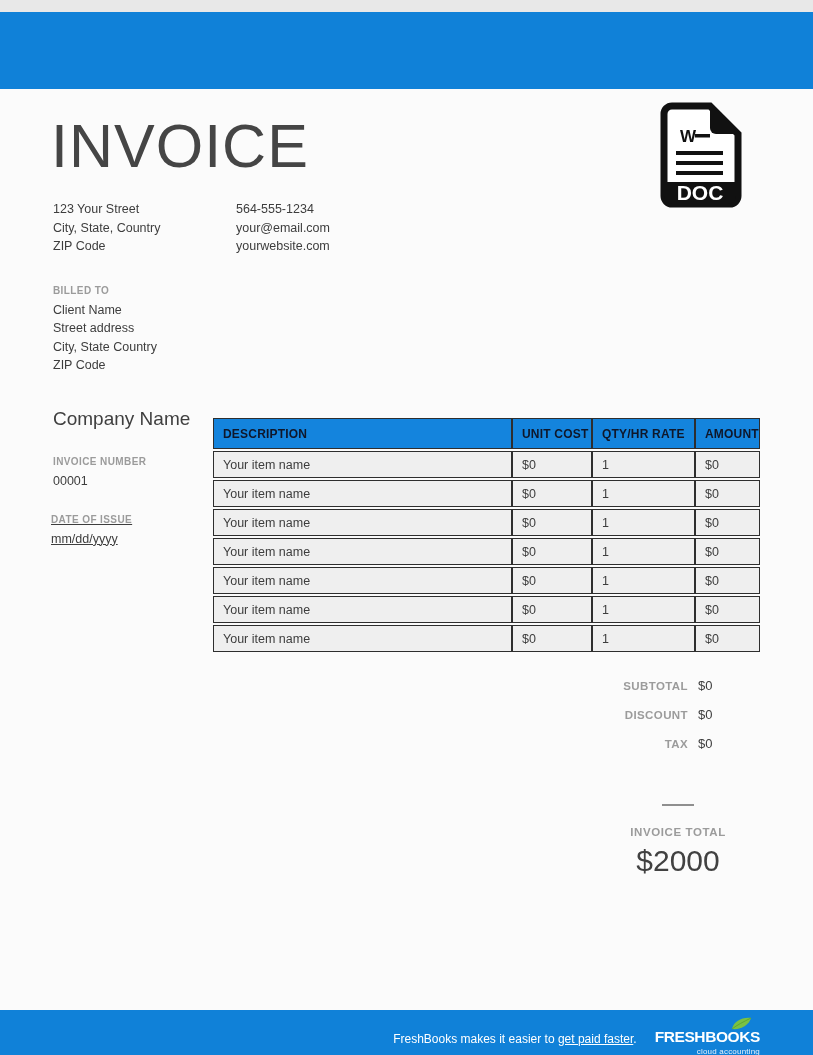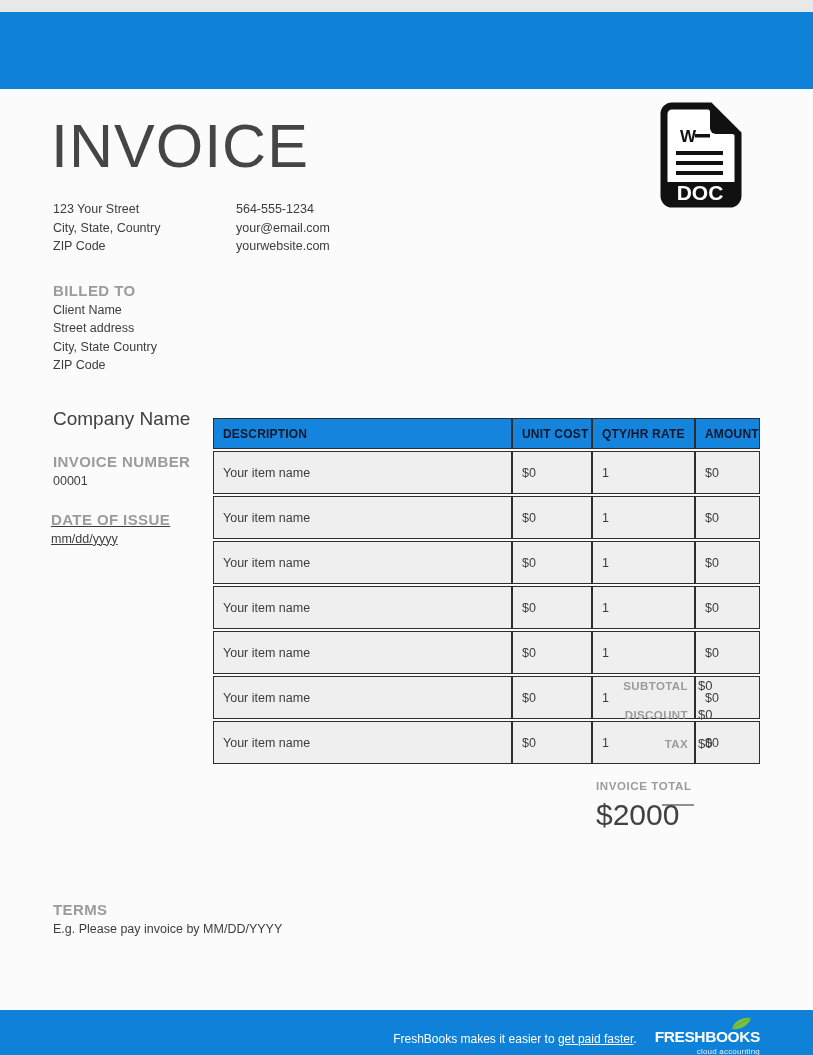--- a/index.html
+++ b/index.html
@@ -31,21 +31,21 @@
     letter-spacing: 1px;
     color: #454545;
     line-height: 1.15;
   }
 
   .text-block { position: absolute; font-size: 12.5px; line-height: 18.5px; color: #3d3d3d; }
   .sender-address { left: 53px; top: 188px; }
   .sender-contact { left: 236px; top: 188px; }
 
   .section-label {
-    font-size: 15px;
+    font-size: 10px;
     font-weight: bold;
     color: #9b9b9b;
     letter-spacing: 0.4px;
     line-height: 18.5px;
   }
 
   .billed-to { left: 53px; top: 270px; }
 
   .doc-icon-wrap { position: absolute; left: 658px; top: 90px; width: 84px; height: 106px; }
 
@@ -76,21 +76,21 @@
     font-weight: bold;
     letter-spacing: 0.2px;
     text-align: left;
     height: 31px;
     padding: 0 0 0 9px;
     border: 1px solid #2e2e2e;
   }
   .items-table td {
     background: #efefef;
     color: #3d3d3d;
-    height: 43px;
+    height: 27px;
     padding: 0 0 0 9px;
     border: 1px solid #2e2e2e;
   }
 
   .totals {
     position: absolute;
     left: 480px; top: 666px;
     width: 238px;
   }
   .totals-row { display: flex; align-items: baseline; height: 29px; }
@@ -112,23 +112,23 @@
 
   .total-rule {
     position: absolute;
     left: 662px; top: 792px;
     width: 32px; height: 2px;
     background: #8f8f8f;
   }
 
   .invoice-total-block {
     position: absolute;
-    left: 596px; top: 768px;
+    left: 596px; top: 814px;
     width: 164px;
-    text-align: left;
+    text-align: center;
   }
   .invoice-total-label {
     font-size: 11.5px;
     font-weight: bold;
     color: #9b9b9b;
     letter-spacing: 0.6px;
   }
   .invoice-total-amount {
     margin-top: 6px;
     font-size: 30px;
@@ -296,24 +296,20 @@
     </div>
   </div>
 
   <div class="total-rule"></div>
 
   <div class="invoice-total-block">
     <div class="invoice-total-label">INVOICE TOTAL</div>
     <div class="invoice-total-amount">$2000</div>
   </div>
 
-  <div class="text-block terms-block">
-    <div class="section-label">TERMS</div>
-    <div>E.g. Please pay invoice by MM/DD/YYYY</div>
-  </div>
 
   <div class="footer">
     <div class="footer-message"><span>FreshBooks makes it easier to </span><a class="footer-link">get paid faster</a><span>.</span></div>
     <div class="brand">
       <span class="leaf-icon">
         <svg width="22" height="13" viewBox="0 0 22 13">
           <path d="M2 12 C4 4 12 0 21 1 C19 8 11 13 2 12 z" fill="#7ac143"></path>
           <path d="M2 12 C7 8 13 5 21 1" stroke="#5ea832" stroke-width="1" fill="none"></path>
         </svg>
       </span>

